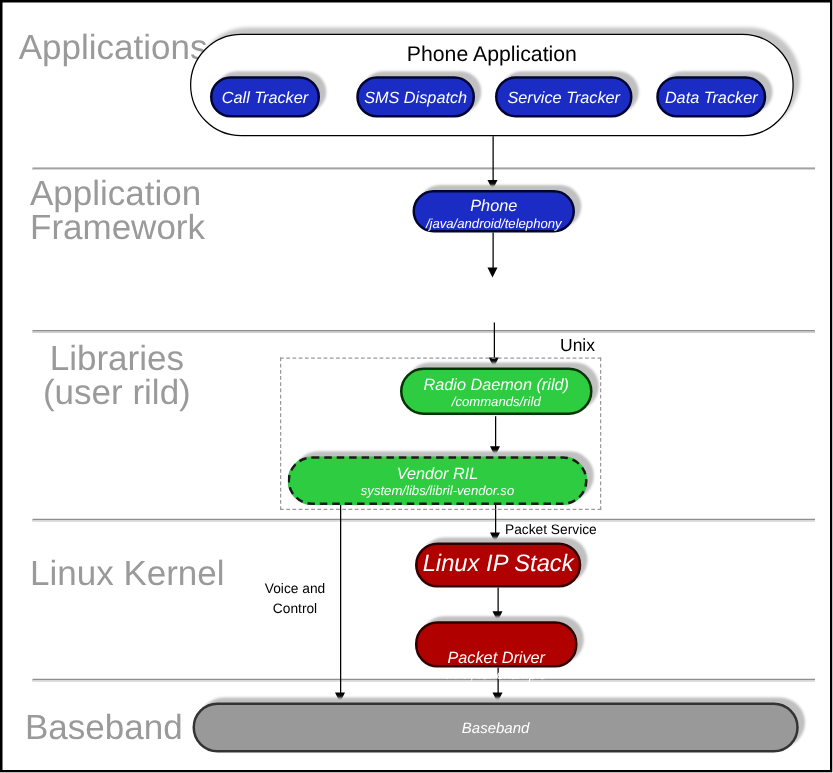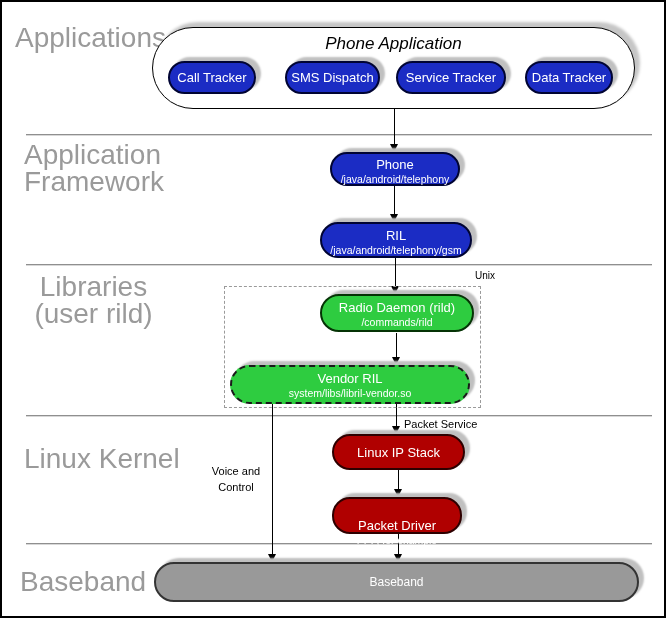--- a/index.html
+++ b/index.html
@@ -17,26 +17,27 @@
     position:absolute;left:24px;width:626px;height:1px;background:#8f8f8f;
     border-bottom:1px solid #d8d8d8;
   }
   
   .app-container{
     position:absolute;left:150px;top:25px;width:483px;height:82px;
     background:#fff;border:1px solid #000;border-radius:41px;
     box-shadow:5px -5px 3px #c6c6c6;box-sizing:border-box;
   }
   .app-container .title{
-    text-align:center;font-size:17px;color:#000;padding-top:6px;font-style:italic;
+    text-align:center;font-size:17px;color:#000;padding-top:6px;
   }
   
   .pill{
     position:absolute;box-sizing:border-box;color:#fff;text-align:center;
     box-shadow:5px -4px 2px #c0c0c0;
+    font-style:italic;
   }
   .pill.blue{background:var(--blue,#1b2cc4);border:2px solid #000433;}
   .pill.green{background:var(--green,#2ecc40);border:2px solid #053305;}
   .pill.green.dashed{border:2px dashed #1a1a1a;}
   .pill.red{background:var(--red,#b00000);border:2px solid #2e0000;}
   .pill.gray{background:var(--gray,#999999);border:2px solid #333;}
   .pill.center{display:flex;align-items:center;justify-content:center;}
   .pill-title{font-size:13px;line-height:16px;}
   .pill-sub{font-size:10.5px;line-height:12px;text-align:center;}
   .tracker{border-radius:17px;font-size:13px;}
@@ -99,21 +100,21 @@
 
   <div class="vline" style="left:394px;top:402px;height:27px"></div>
   <div class="arrowhead" style="left:390px;top:424px"></div>
 
   <div class="vline" style="left:396px;top:468px;height:24px"></div>
   <div class="arrowhead" style="left:392px;top:487px"></div>
 
   <div class="vline" style="left:396px;top:532px;height:21px"></div>
   <div class="arrowhead" style="left:392px;top:552px"></div>
 
-  <div class="small-note" style="left:473px;top:266px;font-size:10px">Unix</div>
+  <div class="small-note" style="left:446px;top:266px;font-size:14px">Unix</div>
   <div class="small-note" style="left:402px;top:414px">Packet Service</div>
   <div class="small-note" style="left:200px;top:461px;width:68px;text-align:center">
     <div>Voice and</div>
     <div>Control</div>
   </div>
 
   <div class="unix-box"></div>
 
   <div class="app-container">
     <div class="title">Phone Application</div>
@@ -128,35 +129,31 @@
     </div>
     <div class="pill blue center tracker" style="left:372px;top:33px;width:88px;height:33px">
       <span>Data Tracker</span>
     </div>
   </div>
 
   <div class="pill blue" style="left:328px;top:150px;width:130px;height:34px;border-radius:17px;padding-top:3px">
     <div class="pill-title">Phone</div>
     <div class="pill-sub">/java/android/telephony</div>
   </div>
-  <div class="pill blue" style="left:318px;top:220px;width:152px;height:36px;border-radius:18px;padding-top:4px">
-    <div class="pill-title">RIL</div>
-    <div class="pill-sub">/java/android/telephony/gsm</div>
-  </div>
 
   <div class="pill green dashed" style="left:228px;top:363px;width:240px;height:39px;border-radius:20px;padding-top:4px">
     <div class="pill-title">Vendor RIL</div>
     <div class="pill-sub">system/libs/libril-vendor.so</div>
   </div>
   <div class="pill green" style="left:318px;top:292px;width:154px;height:38px;border-radius:19px;padding-top:4px">
     <div class="pill-title">Radio Daemon (rild)</div>
     <div class="pill-sub">/commands/rild</div>
   </div>
 
-  <div class="pill red center" style="left:330px;top:432px;width:133px;height:36px;border-radius:18px;font-size:13px">
+  <div class="pill red center" style="left:330px;top:432px;width:133px;height:36px;border-radius:18px;font-size:19px">
     <span>Linux IP Stack</span>
   </div>
   <div class="pill red" style="left:330px;top:495px;width:130px;height:37px;border-radius:18px;padding-top:19px">
     <div class="pill-title">Packet Driver</div>
     <div class="pill-sub">PPP, for example</div>
   </div>
 
   <div class="pill gray center" style="left:152px;top:560px;width:485px;height:40px;border-radius:20px;font-size:12px">
     <span>Baseband</span>
   </div>

